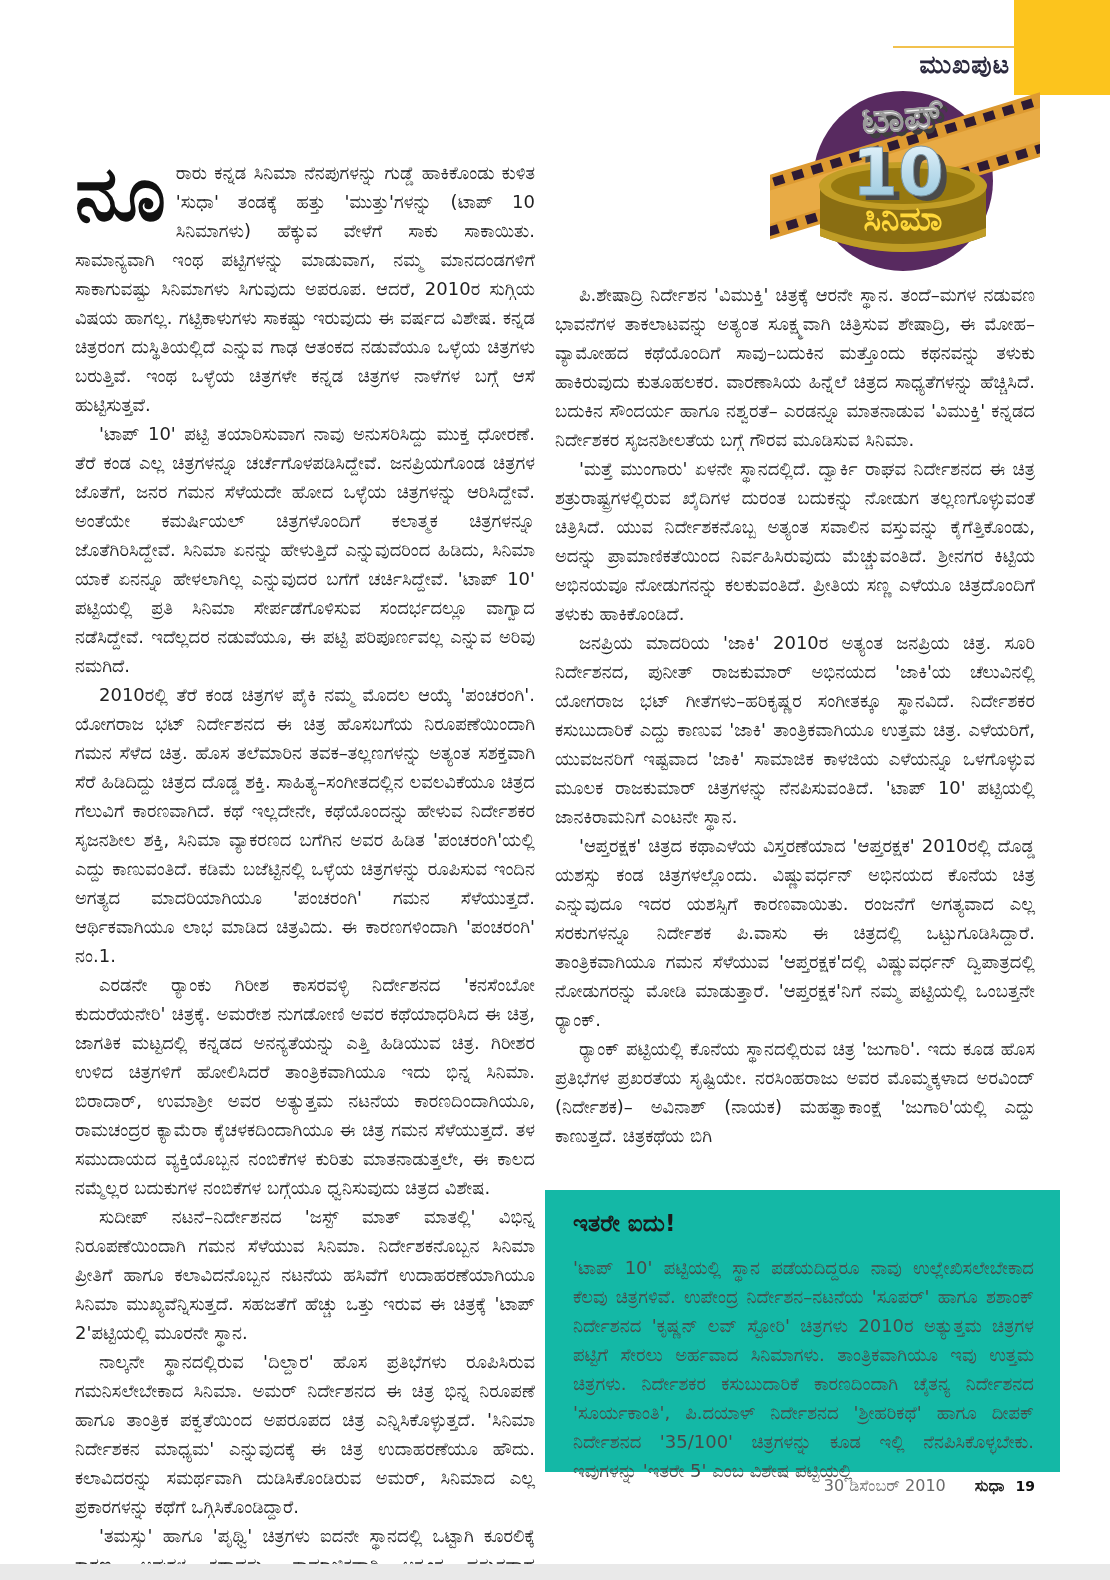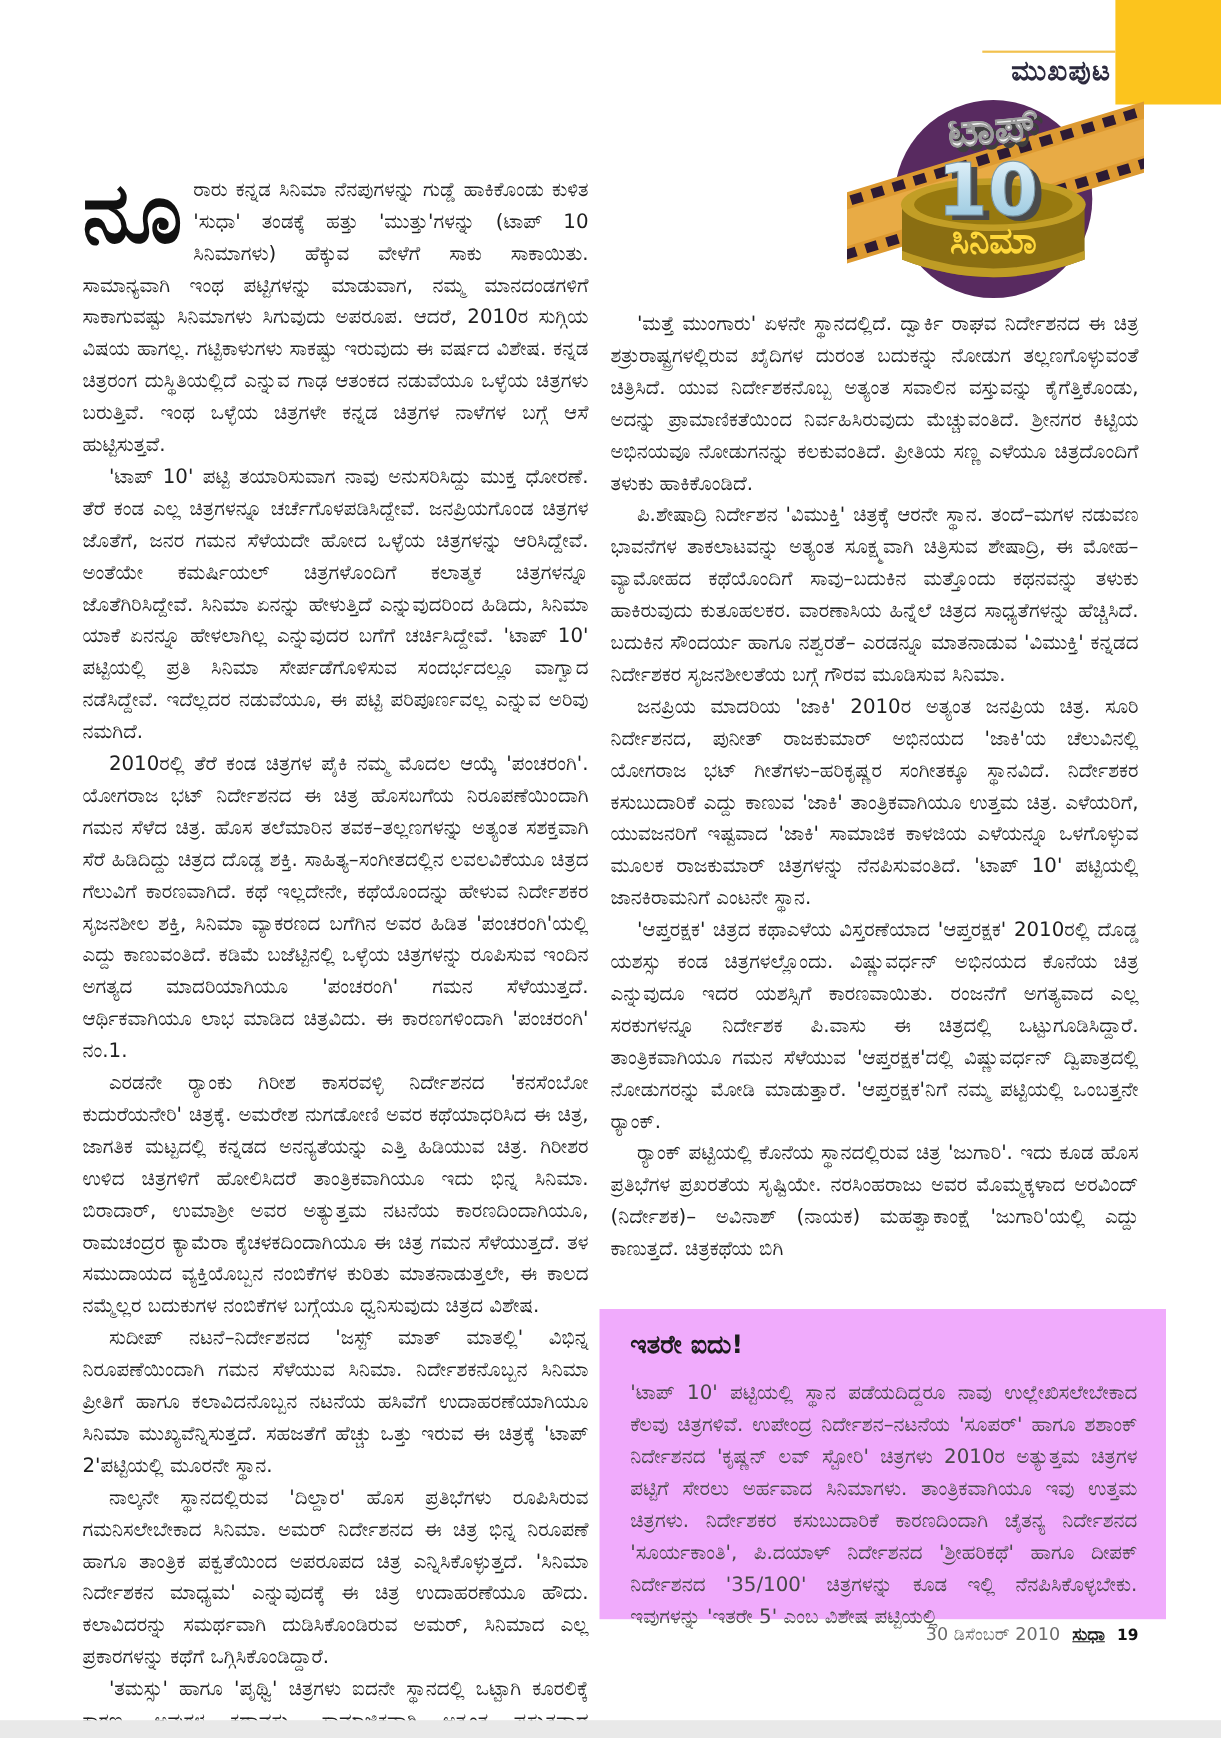--- a/index.html
+++ b/index.html
@@ -15,26 +15,26 @@
   
   .logo-wrap{position:absolute;left:770px;top:78px;width:270px;height:215px;}
   
   .col{position:absolute;text-align:justify;font-size:18px;line-height:29px;color:#1f1f1f;}
   .col-left{left:75px;top:158px;width:460px;height:1360px;}
   .col-right{left:555px;top:280px;width:480px;height:905px;}
   .col p{margin:0;}
   .col p.indent{text-indent:24px;}
   .dropcap{float:left;font-size:76px;line-height:60px;font-weight:bold;margin:6px 10px 0 0;color:#111;}
   
-  .others-box{position:absolute;left:545px;top:1190px;width:515px;height:282px;background:#f0abfc;box-sizing:border-box;padding:20px 26px 18px 28px;}
+  .others-box{position:absolute;left:545px;top:1190px;width:515px;height:282px;background:#14b8a6;box-sizing:border-box;padding:20px 26px 18px 28px;}
   .others-box .box-heading{font-size:23px;font-weight:bold;color:#1c1c1c;margin:0 0 16px 0;}
   .others-box .box-body{font-size:18px;line-height:29px;color:#4a4a4a;text-align:justify;margin:0;}
   
   .footer{position:absolute;top:1476px;right:75px;font-size:16px;color:#6a6a6a;white-space:nowrap;}
-  .footer .mag{font-weight:bold;color:#222;margin-left:6px;text-decoration:underline;}
+  .footer .mag{font-weight:bold;color:#222;margin-left:24px;}
   .footer .pageno{font-weight:bold;color:#111;font-size:14px;margin-left:6px;}
 </style>
 </head>
 <body>
 
 <div class="page">
 
   <div class="masthead-box"></div>
   <div class="masthead-rule"></div>
   <div class="masthead-label">ಮುಖಪುಟ</div>
@@ -81,22 +81,22 @@
     </p>
     <p class="indent">'ಟಾಪ್ 10' ಪಟ್ಟಿ ತಯಾರಿಸುವಾಗ ನಾವು ಅನುಸರಿಸಿದ್ದು ಮುಕ್ತ ಧೋರಣೆ. ತೆರೆ ಕಂಡ ಎಲ್ಲ ಚಿತ್ರಗಳನ್ನೂ ಚರ್ಚೆಗೊಳಪಡಿಸಿದ್ದೇವೆ. ಜನಪ್ರಿಯಗೊಂಡ ಚಿತ್ರಗಳ ಜೊತೆಗೆ, ಜನರ ಗಮನ ಸೆಳೆಯದೇ ಹೋದ ಒಳ್ಳೆಯ ಚಿತ್ರಗಳನ್ನು ಆರಿಸಿದ್ದೇವೆ. ಅಂತೆಯೇ ಕಮರ್ಷಿಯಲ್ ಚಿತ್ರಗಳೊಂದಿಗೆ ಕಲಾತ್ಮಕ ಚಿತ್ರಗಳನ್ನೂ ಜೊತೆಗಿರಿಸಿದ್ದೇವೆ. ಸಿನಿಮಾ ಏನನ್ನು ಹೇಳುತ್ತಿದೆ ಎನ್ನುವುದರಿಂದ ಹಿಡಿದು, ಸಿನಿಮಾ ಯಾಕೆ ಏನನ್ನೂ ಹೇಳಲಾಗಿಲ್ಲ ಎನ್ನುವುದರ ಬಗೆಗೆ ಚರ್ಚಿಸಿದ್ದೇವೆ. 'ಟಾಪ್ 10' ಪಟ್ಟಿಯಲ್ಲಿ ಪ್ರತಿ ಸಿನಿಮಾ ಸೇರ್ಪಡೆಗೊಳಿಸುವ ಸಂದರ್ಭದಲ್ಲೂ ವಾಗ್ವಾದ ನಡೆಸಿದ್ದೇವೆ. ಇದೆಲ್ಲದರ ನಡುವೆಯೂ, ಈ ಪಟ್ಟಿ ಪರಿಪೂರ್ಣವಲ್ಲ ಎನ್ನುವ ಅರಿವು ನಮಗಿದೆ.</p>
     <p class="indent">2010ರಲ್ಲಿ ತೆರೆ ಕಂಡ ಚಿತ್ರಗಳ ಪೈಕಿ ನಮ್ಮ ಮೊದಲ ಆಯ್ಕೆ 'ಪಂಚರಂಗಿ'. ಯೋಗರಾಜ ಭಟ್ ನಿರ್ದೇಶನದ ಈ ಚಿತ್ರ ಹೊಸಬಗೆಯ ನಿರೂಪಣೆಯಿಂದಾಗಿ ಗಮನ ಸೆಳೆದ ಚಿತ್ರ. ಹೊಸ ತಲೆಮಾರಿನ ತವಕ–ತಲ್ಲಣಗಳನ್ನು ಅತ್ಯಂತ ಸಶಕ್ತವಾಗಿ ಸೆರೆ ಹಿಡಿದಿದ್ದು ಚಿತ್ರದ ದೊಡ್ಡ ಶಕ್ತಿ. ಸಾಹಿತ್ಯ–ಸಂಗೀತದಲ್ಲಿನ ಲವಲವಿಕೆಯೂ ಚಿತ್ರದ ಗೆಲುವಿಗೆ ಕಾರಣವಾಗಿದೆ. ಕಥೆ ಇಲ್ಲದೇನೇ, ಕಥೆಯೊಂದನ್ನು ಹೇಳುವ ನಿರ್ದೇಶಕರ ಸೃಜನಶೀಲ ಶಕ್ತಿ, ಸಿನಿಮಾ ವ್ಯಾಕರಣದ ಬಗೆಗಿನ ಅವರ ಹಿಡಿತ 'ಪಂಚರಂಗಿ'ಯಲ್ಲಿ ಎದ್ದು ಕಾಣುವಂತಿದೆ. ಕಡಿಮೆ ಬಜೆಟ್ಟಿನಲ್ಲಿ ಒಳ್ಳೆಯ ಚಿತ್ರಗಳನ್ನು ರೂಪಿಸುವ ಇಂದಿನ ಅಗತ್ಯದ ಮಾದರಿಯಾಗಿಯೂ 'ಪಂಚರಂಗಿ' ಗಮನ ಸೆಳೆಯುತ್ತದೆ. ಆರ್ಥಿಕವಾಗಿಯೂ ಲಾಭ ಮಾಡಿದ ಚಿತ್ರವಿದು. ಈ ಕಾರಣಗಳಿಂದಾಗಿ 'ಪಂಚರಂಗಿ' ನಂ.1.</p>
     <p class="indent">ಎರಡನೇ ರ್‍ಯಾಂಕು ಗಿರೀಶ ಕಾಸರವಳ್ಳಿ ನಿರ್ದೇಶನದ 'ಕನಸೆಂಬೋ ಕುದುರೆಯನೇರಿ' ಚಿತ್ರಕ್ಕೆ. ಅಮರೇಶ ನುಗಡೋಣಿ ಅವರ ಕಥೆಯಾಧರಿಸಿದ ಈ ಚಿತ್ರ, ಜಾಗತಿಕ ಮಟ್ಟದಲ್ಲಿ ಕನ್ನಡದ ಅನನ್ಯತೆಯನ್ನು ಎತ್ತಿ ಹಿಡಿಯುವ ಚಿತ್ರ. ಗಿರೀಶರ ಉಳಿದ ಚಿತ್ರಗಳಿಗೆ ಹೋಲಿಸಿದರೆ ತಾಂತ್ರಿಕವಾಗಿಯೂ ಇದು ಭಿನ್ನ ಸಿನಿಮಾ. ಬಿರಾದಾರ್, ಉಮಾಶ್ರೀ ಅವರ ಅತ್ಯುತ್ತಮ ನಟನೆಯ ಕಾರಣದಿಂದಾಗಿಯೂ, ರಾಮಚಂದ್ರರ ಕ್ಯಾಮೆರಾ ಕೈಚಳಕದಿಂದಾಗಿಯೂ ಈ ಚಿತ್ರ ಗಮನ ಸೆಳೆಯುತ್ತದೆ. ತಳ ಸಮುದಾಯದ ವ್ಯಕ್ತಿಯೊಬ್ಬನ ನಂಬಿಕೆಗಳ ಕುರಿತು ಮಾತನಾಡುತ್ತಲೇ, ಈ ಕಾಲದ ನಮ್ಮೆಲ್ಲರ ಬದುಕುಗಳ ನಂಬಿಕೆಗಳ ಬಗ್ಗೆಯೂ ಧ್ವನಿಸುವುದು ಚಿತ್ರದ ವಿಶೇಷ.</p>
     <p class="indent">ಸುದೀಪ್ ನಟನೆ–ನಿರ್ದೇಶನದ 'ಜಸ್ಟ್ ಮಾತ್ ಮಾತಲ್ಲಿ' ವಿಭಿನ್ನ ನಿರೂಪಣೆಯಿಂದಾಗಿ ಗಮನ ಸೆಳೆಯುವ ಸಿನಿಮಾ. ನಿರ್ದೇಶಕನೊಬ್ಬನ ಸಿನಿಮಾ ಪ್ರೀತಿಗೆ ಹಾಗೂ ಕಲಾವಿದನೊಬ್ಬನ ನಟನೆಯ ಹಸಿವೆಗೆ ಉದಾಹರಣೆಯಾಗಿಯೂ ಸಿನಿಮಾ ಮುಖ್ಯವೆನ್ನಿಸುತ್ತದೆ. ಸಹಜತೆಗೆ ಹೆಚ್ಚು ಒತ್ತು ಇರುವ ಈ ಚಿತ್ರಕ್ಕೆ 'ಟಾಪ್ 2'ಪಟ್ಟಿಯಲ್ಲಿ ಮೂರನೇ ಸ್ಥಾನ.</p>
     <p class="indent">ನಾಲ್ಕನೇ ಸ್ಥಾನದಲ್ಲಿರುವ 'ದಿಲ್ದಾರ' ಹೊಸ ಪ್ರತಿಭೆಗಳು ರೂಪಿಸಿರುವ ಗಮನಿಸಲೇಬೇಕಾದ ಸಿನಿಮಾ. ಅಮರ್ ನಿರ್ದೇಶನದ ಈ ಚಿತ್ರ ಭಿನ್ನ ನಿರೂಪಣೆ ಹಾಗೂ ತಾಂತ್ರಿಕ ಪಕ್ವತೆಯಿಂದ ಅಪರೂಪದ ಚಿತ್ರ ಎನ್ನಿಸಿಕೊಳ್ಳುತ್ತದೆ. 'ಸಿನಿಮಾ ನಿರ್ದೇಶಕನ ಮಾಧ್ಯಮ' ಎನ್ನುವುದಕ್ಕೆ ಈ ಚಿತ್ರ ಉದಾಹರಣೆಯೂ ಹೌದು. ಕಲಾವಿದರನ್ನು ಸಮರ್ಥವಾಗಿ ದುಡಿಸಿಕೊಂಡಿರುವ ಅಮರ್, ಸಿನಿಮಾದ ಎಲ್ಲ ಪ್ರಕಾರಗಳನ್ನು ಕಥೆಗೆ ಒಗ್ಗಿಸಿಕೊಂಡಿದ್ದಾರೆ.</p>
     <p class="indent">'ತಮಸ್ಸು' ಹಾಗೂ 'ಪೃಥ್ವಿ' ಚಿತ್ರಗಳು ಐದನೇ ಸ್ಥಾನದಲ್ಲಿ ಒಟ್ಟಾಗಿ ಕೂರಲಿಕ್ಕೆ ಕಾರಣ, ಅವುಗಳ ಕಥಾವಸ್ತು. ಸಾಮಾಜಿಕವಾಗಿ ಅತ್ಯಂತ ಪ್ರಸ್ತುತವಾದ ಕಥಾವಸ್ತುಗಳನ್ನು ಹೊಂದಿರುವ ಈ ಚಿತ್ರಗಳು ಸಾಕಷ್ಟು ಚರ್ಚೆಗೆ ಒಳಗಾಗದೆ ತೆರೆಮರೆಗೆ ಸರಿದಿವೆ. ಕೋಮು ಸೌಹಾರ್ದತೆ ಬಗ್ಗೆ ಮಾತನಾಡುವ 'ತಮಸ್ಸು' ನಿರ್ದೇಶಕ ಅಗ್ನಿ ಶ್ರೀಧರ್ ಅವರ ಚಳವಳಿ ಮನಸ್ಥಿತಿಯ ಭಾಗವಾಗಿ ರೂಪುಗೊಂಡಿರುವ ಚಿತ್ರ. 'ಪೃಥ್ವಿ'ಯ ಜೇಕಬ್ ವರ್ಗೀಸ್ ಕೂಡ ಸಾಮಾಜಿಕ</p>
   </div>
 
   <div class="col col-right">
+    <p class="indent">ಪಿ.ಶೇಷಾದ್ರಿ ನಿರ್ದೇಶನ 'ವಿಮುಕ್ತಿ' ಚಿತ್ರಕ್ಕೆ ಆರನೇ ಸ್ಥಾನ. ತಂದೆ–ಮಗಳ ನಡುವಣ ಭಾವನೆಗಳ ತಾಕಲಾಟವನ್ನು ಅತ್ಯಂತ ಸೂಕ್ಷ್ಮವಾಗಿ ಚಿತ್ರಿಸುವ ಶೇಷಾದ್ರಿ, ಈ ಮೋಹ–ವ್ಯಾಮೋಹದ ಕಥೆಯೊಂದಿಗೆ ಸಾವು–ಬದುಕಿನ ಮತ್ತೊಂದು ಕಥನವನ್ನು ತಳುಕು ಹಾಕಿರುವುದು ಕುತೂಹಲಕರ. ವಾರಣಾಸಿಯ ಹಿನ್ನೆಲೆ ಚಿತ್ರದ ಸಾಧ್ಯತೆಗಳನ್ನು ಹೆಚ್ಚಿಸಿದೆ. ಬದುಕಿನ ಸೌಂದರ್ಯ ಹಾಗೂ ನಶ್ವರತೆ– ಎರಡನ್ನೂ ಮಾತನಾಡುವ 'ವಿಮುಕ್ತಿ' ಕನ್ನಡದ ನಿರ್ದೇಶಕರ ಸೃಜನಶೀಲತೆಯ ಬಗ್ಗೆ ಗೌರವ ಮೂಡಿಸುವ ಸಿನಿಮಾ.</p>
     <p class="indent">'ಮತ್ತೆ ಮುಂಗಾರು' ಏಳನೇ ಸ್ಥಾನದಲ್ಲಿದೆ. ದ್ವಾರ್ಕಿ ರಾಘವ ನಿರ್ದೇಶನದ ಈ ಚಿತ್ರ ಶತ್ರುರಾಷ್ಟ್ರಗಳಲ್ಲಿರುವ ಖೈದಿಗಳ ದುರಂತ ಬದುಕನ್ನು ನೋಡುಗ ತಲ್ಲಣಗೊಳ್ಳುವಂತೆ ಚಿತ್ರಿಸಿದೆ. ಯುವ ನಿರ್ದೇಶಕನೊಬ್ಬ ಅತ್ಯಂತ ಸವಾಲಿನ ವಸ್ತುವನ್ನು ಕೈಗೆತ್ತಿಕೊಂಡು, ಅದನ್ನು ಪ್ರಾಮಾಣಿಕತೆಯಿಂದ ನಿರ್ವಹಿಸಿರುವುದು ಮೆಚ್ಚುವಂತಿದೆ. ಶ್ರೀನಗರ ಕಿಟ್ಟಿಯ ಅಭಿನಯವೂ ನೋಡುಗನನ್ನು ಕಲಕುವಂತಿದೆ. ಪ್ರೀತಿಯ ಸಣ್ಣ ಎಳೆಯೂ ಚಿತ್ರದೊಂದಿಗೆ ತಳುಕು ಹಾಕಿಕೊಂಡಿದೆ.</p>
-    <p class="indent">ಪಿ.ಶೇಷಾದ್ರಿ ನಿರ್ದೇಶನ 'ವಿಮುಕ್ತಿ' ಚಿತ್ರಕ್ಕೆ ಆರನೇ ಸ್ಥಾನ. ತಂದೆ–ಮಗಳ ನಡುವಣ ಭಾವನೆಗಳ ತಾಕಲಾಟವನ್ನು ಅತ್ಯಂತ ಸೂಕ್ಷ್ಮವಾಗಿ ಚಿತ್ರಿಸುವ ಶೇಷಾದ್ರಿ, ಈ ಮೋಹ–ವ್ಯಾಮೋಹದ ಕಥೆಯೊಂದಿಗೆ ಸಾವು–ಬದುಕಿನ ಮತ್ತೊಂದು ಕಥನವನ್ನು ತಳುಕು ಹಾಕಿರುವುದು ಕುತೂಹಲಕರ. ವಾರಣಾಸಿಯ ಹಿನ್ನೆಲೆ ಚಿತ್ರದ ಸಾಧ್ಯತೆಗಳನ್ನು ಹೆಚ್ಚಿಸಿದೆ. ಬದುಕಿನ ಸೌಂದರ್ಯ ಹಾಗೂ ನಶ್ವರತೆ– ಎರಡನ್ನೂ ಮಾತನಾಡುವ 'ವಿಮುಕ್ತಿ' ಕನ್ನಡದ ನಿರ್ದೇಶಕರ ಸೃಜನಶೀಲತೆಯ ಬಗ್ಗೆ ಗೌರವ ಮೂಡಿಸುವ ಸಿನಿಮಾ.</p>
     <p class="indent">ಜನಪ್ರಿಯ ಮಾದರಿಯ 'ಜಾಕಿ' 2010ರ ಅತ್ಯಂತ ಜನಪ್ರಿಯ ಚಿತ್ರ. ಸೂರಿ ನಿರ್ದೇಶನದ, ಪುನೀತ್ ರಾಜಕುಮಾರ್ ಅಭಿನಯದ 'ಜಾಕಿ'ಯ ಚೆಲುವಿನಲ್ಲಿ ಯೋಗರಾಜ ಭಟ್ ಗೀತೆಗಳು–ಹರಿಕೃಷ್ಣರ ಸಂಗೀತಕ್ಕೂ ಸ್ಥಾನವಿದೆ. ನಿರ್ದೇಶಕರ ಕಸುಬುದಾರಿಕೆ ಎದ್ದು ಕಾಣುವ 'ಜಾಕಿ' ತಾಂತ್ರಿಕವಾಗಿಯೂ ಉತ್ತಮ ಚಿತ್ರ. ಎಳೆಯರಿಗೆ, ಯುವಜನರಿಗೆ ಇಷ್ಟವಾದ 'ಜಾಕಿ' ಸಾಮಾಜಿಕ ಕಾಳಜಿಯ ಎಳೆಯನ್ನೂ ಒಳಗೊಳ್ಳುವ ಮೂಲಕ ರಾಜಕುಮಾರ್ ಚಿತ್ರಗಳನ್ನು ನೆನಪಿಸುವಂತಿದೆ. 'ಟಾಪ್ 10' ಪಟ್ಟಿಯಲ್ಲಿ ಜಾನಕಿರಾಮನಿಗೆ ಎಂಟನೇ ಸ್ಥಾನ.</p>
     <p class="indent">'ಆಪ್ತರಕ್ಷಕ' ಚಿತ್ರದ ಕಥಾಎಳೆಯ ವಿಸ್ತರಣೆಯಾದ 'ಆಪ್ತರಕ್ಷಕ' 2010ರಲ್ಲಿ ದೊಡ್ಡ ಯಶಸ್ಸು ಕಂಡ ಚಿತ್ರಗಳಲ್ಲೊಂದು. ವಿಷ್ಣುವರ್ಧನ್ ಅಭಿನಯದ ಕೊನೆಯ ಚಿತ್ರ ಎನ್ನುವುದೂ ಇದರ ಯಶಸ್ಸಿಗೆ ಕಾರಣವಾಯಿತು. ರಂಜನೆಗೆ ಅಗತ್ಯವಾದ ಎಲ್ಲ ಸರಕುಗಳನ್ನೂ ನಿರ್ದೇಶಕ ಪಿ.ವಾಸು ಈ ಚಿತ್ರದಲ್ಲಿ ಒಟ್ಟುಗೂಡಿಸಿದ್ದಾರೆ. ತಾಂತ್ರಿಕವಾಗಿಯೂ ಗಮನ ಸೆಳೆಯುವ 'ಆಪ್ತರಕ್ಷಕ'ದಲ್ಲಿ ವಿಷ್ಣುವರ್ಧನ್ ದ್ವಿಪಾತ್ರದಲ್ಲಿ ನೋಡುಗರನ್ನು ಮೋಡಿ ಮಾಡುತ್ತಾರೆ. 'ಆಪ್ತರಕ್ಷಕ'ನಿಗೆ ನಮ್ಮ ಪಟ್ಟಿಯಲ್ಲಿ ಒಂಬತ್ತನೇ ರ್‍ಯಾಂಕ್.</p>
     <p class="indent">ರ್‍ಯಾಂಕ್ ಪಟ್ಟಿಯಲ್ಲಿ ಕೊನೆಯ ಸ್ಥಾನದಲ್ಲಿರುವ ಚಿತ್ರ 'ಜುಗಾರಿ'. ಇದು ಕೂಡ ಹೊಸ ಪ್ರತಿಭೆಗಳ ಪ್ರಖರತೆಯ ಸೃಷ್ಟಿಯೇ. ನರಸಿಂಹರಾಜು ಅವರ ಮೊಮ್ಮಕ್ಕಳಾದ ಅರವಿಂದ್ (ನಿರ್ದೇಶಕ)– ಅವಿನಾಶ್ (ನಾಯಕ) ಮಹತ್ವಾಕಾಂಕ್ಷೆ 'ಜುಗಾರಿ'ಯಲ್ಲಿ ಎದ್ದು ಕಾಣುತ್ತದೆ. ಚಿತ್ರಕಥೆಯ ಬಿಗಿ</p>
   </div>
 
   <div class="others-box">
     <div class="box-heading">ಇತರೇ ಐದು!</div>
     <p class="box-body">'ಟಾಪ್ 10' ಪಟ್ಟಿಯಲ್ಲಿ ಸ್ಥಾನ ಪಡೆಯದಿದ್ದರೂ ನಾವು ಉಲ್ಲೇಖಿಸಲೇಬೇಕಾದ ಕೆಲವು ಚಿತ್ರಗಳಿವೆ. ಉಪೇಂದ್ರ ನಿರ್ದೇಶನ–ನಟನೆಯ 'ಸೂಪರ್' ಹಾಗೂ ಶಶಾಂಕ್ ನಿರ್ದೇಶನದ 'ಕೃಷ್ಣನ್ ಲವ್ ಸ್ಟೋರಿ' ಚಿತ್ರಗಳು 2010ರ ಅತ್ಯುತ್ತಮ ಚಿತ್ರಗಳ ಪಟ್ಟಿಗೆ ಸೇರಲು ಅರ್ಹವಾದ ಸಿನಿಮಾಗಳು. ತಾಂತ್ರಿಕವಾಗಿಯೂ ಇವು ಉತ್ತಮ ಚಿತ್ರಗಳು. ನಿರ್ದೇಶಕರ ಕಸುಬುದಾರಿಕೆ ಕಾರಣದಿಂದಾಗಿ ಚೈತನ್ಯ ನಿರ್ದೇಶನದ 'ಸೂರ್ಯಕಾಂತಿ', ಪಿ.ದಯಾಳ್ ನಿರ್ದೇಶನದ 'ಶ್ರೀಹರಿಕಥೆ' ಹಾಗೂ ದೀಪಕ್ ನಿರ್ದೇಶನದ '35/100' ಚಿತ್ರಗಳನ್ನು ಕೂಡ ಇಲ್ಲಿ ನೆನಪಿಸಿಕೊಳ್ಳಬೇಕು. ಇವುಗಳನ್ನು 'ಇತರೇ 5' ಎಂಬ ವಿಶೇಷ ಪಟ್ಟಿಯಲ್ಲಿ</p>
   </div>
 

